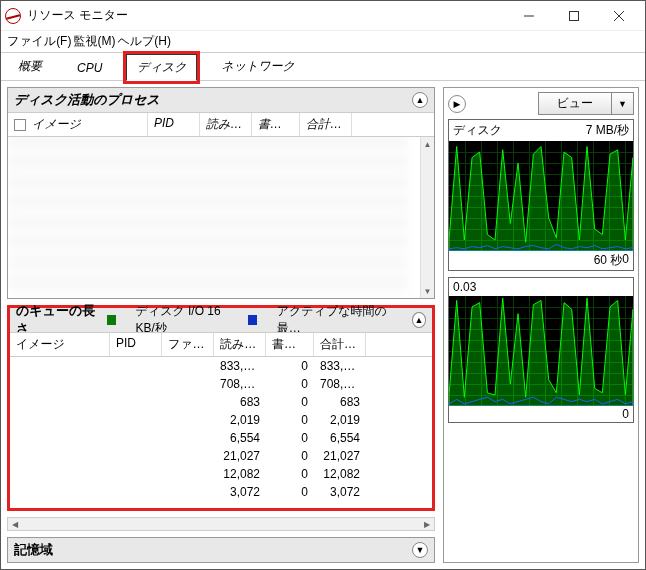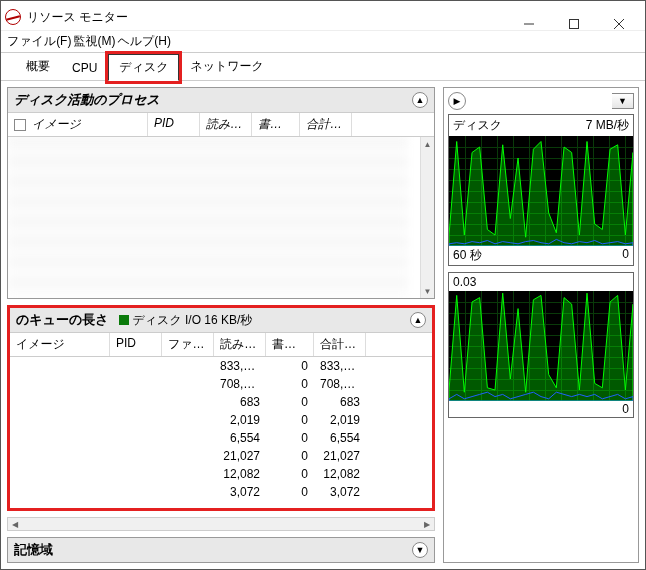--- a/index.html
+++ b/index.html
@@ -1,58 +1,58 @@
 <!DOCTYPE html>
 <html><head>
 <meta charset="utf-8">
 <style>
 * { box-sizing: border-box; margin: 0; padding: 0; font-family: "Yu Gothic UI", "Meiryo", sans-serif; font-size: 12px; }
 body { background: #fff; width: 646px; height: 570px; border: 1px solid #555; overflow: hidden; }
-.titlebar { height: 30px; display: flex; padding: 8px 4px; border-bottom: 1px solid #eee; }
+.titlebar { height: 30px; display: flex; align-items: center; padding: 0 4px; border-bottom: 1px solid #eee; }
 .titlebar .app-icon { width: 16px; height: 16px; margin-right: 6px; border-radius: 50%; border: 1.5px solid #b00000; position: relative; }
 .titlebar .app-icon::after { content:""; position:absolute; left:0; right:0; top:7px; height:1.5px; background:#b00000; transform:rotate(-15deg);}
 .titlebar .title { flex: 1; }
 .winbtns { display: flex; }
 .winbtn { width: 45px; height: 30px; display: flex; align-items: center; justify-content: center; color:#333; }
 .winbtn svg { width: 10px; height: 10px; }
 .menubar { height: 22px; display: flex; align-items: center; padding: 0 6px; gap: 2px; border-bottom: 1px solid #ccc; }
-.tabbar { height: 28px; display: flex; align-items: flex-end; padding: 0 14px; border-bottom: 1px solid #ccc; gap: 0; }
+.tabbar { height: 28px; display: flex; align-items: flex-end; padding: 0 6px; border-bottom: 1px solid #ccc; gap: 13px; font-style: italic; }
 .tab { padding: 4px 10px; border: 1px solid transparent; cursor: default; }
 .tab.active { border: 1px solid #333; background: #fff; position: relative; top: 1px; border-bottom: 1px solid #fff; }
 .tab.highlighted { outline: 3px solid #e42020; outline-offset: 0; }
 .content { display: flex; height: calc(570px - 30px - 22px - 28px - 2px); padding: 6px; gap: 8px; }
 .left { flex: 1; display: flex; flex-direction: column; gap: 6px; overflow: hidden; }
 .right { width: 196px; border: 1px solid #999; padding: 4px; }
 .panel { border: 1px solid #999; display: flex; flex-direction: column; }
 .panel.highlighted { border: 3px solid #e42020; }
 .panel-header { background: #e8e8e8; height: 24px; display: flex; align-items: center; padding: 0 6px; font-weight: bold; gap: 10px; }
 .panel-header .title { font-size: 13px; }
 .panel-header .spacer { flex: 1; }
 .collapse-btn { width: 16px; height: 16px; border: 1px solid #888; border-radius: 50%; display: flex; align-items: center; justify-content: center; background: #fff; font-size: 9px; }
-.sub-legend { display: flex; align-items: center; gap: 4px; font-weight: normal; font-size: 11px; }
+.sub-legend { display: flex; align-items: center; gap: 20px; font-weight: normal; font-size: 11px; }
 .legend-swatch { width: 10px; height: 10px; display: inline-block; }
 .table-header { display: flex; border-bottom: 1px solid #ccc; border-top: 1px solid #ccc; background: #fff; }
 .th { padding: 3px 6px; border-right: 1px solid #ddd; overflow: hidden; text-overflow: ellipsis; white-space: nowrap; }
 .table-body { flex: 1; overflow: hidden; position: relative; }
 .row { display: flex; }
 .td { padding: 2px 6px; overflow: hidden; text-overflow: ellipsis; white-space: nowrap; text-align: right; }
 .td.left-align { text-align: left; }
 .checkbox { width: 12px; height: 12px; border: 1px solid #888; display: inline-block; margin-right: 6px; vertical-align: middle; }
 .blurred-area { position: absolute; left: 0; right: 12px; top: 0; bottom: 0; background: repeating-linear-gradient(180deg, #f5f5f5 0, #fff 20px); filter: blur(4px); }
 .scrollbar { width: 14px; background: #f0f0f0; border-left: 1px solid #ddd; display: flex; flex-direction: column; }
 .scroll-arrow { height: 14px; display:flex; align-items:center; justify-content:center; font-size:8px; color:#666; }
 .right-header { display: flex; align-items: center; gap: 4px; margin-bottom: 4px; }
 .right-header .expand-arrow { width: 18px; height: 18px; border: 1px solid #888; border-radius: 50%; background: #fff; display:flex; align-items:center; justify-content:center; font-size: 9px; }
 .view-dropdown { flex: 0 0 auto; margin-left: auto; display: flex; }
 .view-btn { border: 1px solid #888; background: linear-gradient(#fff,#e5e5e5); padding: 2px 18px; }
 .view-caret { border: 1px solid #888; border-left: none; background: linear-gradient(#fff,#e5e5e5); padding: 2px 6px; font-size: 9px; display:flex; align-items:center; }
 .chart-block { border: 1px solid #666; margin-bottom: 6px; }
 .chart-title-row { display: flex; justify-content: space-between; padding: 2px 4px; font-size: 11px; }
 .chart-canvas { height: 110px; background: #000; position: relative; overflow: hidden; }
-.chart-axis-row { display: flex; justify-content: space-between; padding: 1px 4px; font-size: 10px; }
+.chart-axis-row { display: flex; justify-content: flex-end; padding: 1px 4px; font-size: 10px; }
 .chart-grid { position:absolute; inset:0; }
 .chart-grid .hline { position:absolute; left:0; right:0; height:1px; background:#0a3a0a; }
 .chart-grid .vline { position:absolute; top:0; bottom:0; width:1px; background:#0a3a0a; }
 .chart-wave { position:absolute; left:0; right:0; bottom:0; }
 .chart-wave svg { width:100%; height:110px; display:block; }
 
 .c-img { width: 140px; }
 .c-img2 { width: 100px; }
 .c-pid { width: 52px; }
 .c-file { width: 52px; }
@@ -127,20 +127,24 @@
       </div>
     </div>
 
     <div class="panel highlighted" style="height:208px;">
       <div class="panel-header">
         <span class="title">のキューの長さ</span>
         <span class="sub-legend">
             <span class="legend-swatch" style="background:#0a7a0a"></span>
             <span>ディスク I/O 16 KB/秒</span>
           </span>
+        <span class="sub-legend">
+            <span class="legend-swatch" style="background:#1030c0"></span>
+            <span>アクティブな時間の最…</span>
+          </span>
         <span class="spacer"></span>
         <span class="collapse-btn">▲</span>
       </div>
       <div class="table-header">
         <div class="th c-img2">イメージ</div>
         <div class="th c-pid">PID</div>
         <div class="th c-file">ファイル</div>
         <div class="th c-r">読み取…</div>
         <div class="th c-w">書き込…</div>
         <div class="th c-t">合計 (…</div>
@@ -227,20 +231,21 @@
         <span class="collapse-btn">▼</span>
       </div>
     </div>
 
   </div>
 
   <div class="right">
     <div class="right-header">
       <span class="expand-arrow">▶</span>
       <div class="view-dropdown">
+        <div class="view-btn">ビュー</div>
         <div class="view-caret">▼</div>
       </div>
     </div>
     <div id="charts-container">
         <div class="chart-block">
           <div class="chart-title-row">
             <span>ディスク</span>
             <span>7 MB/秒</span>
           </div>
           <div class="chart-canvas">

